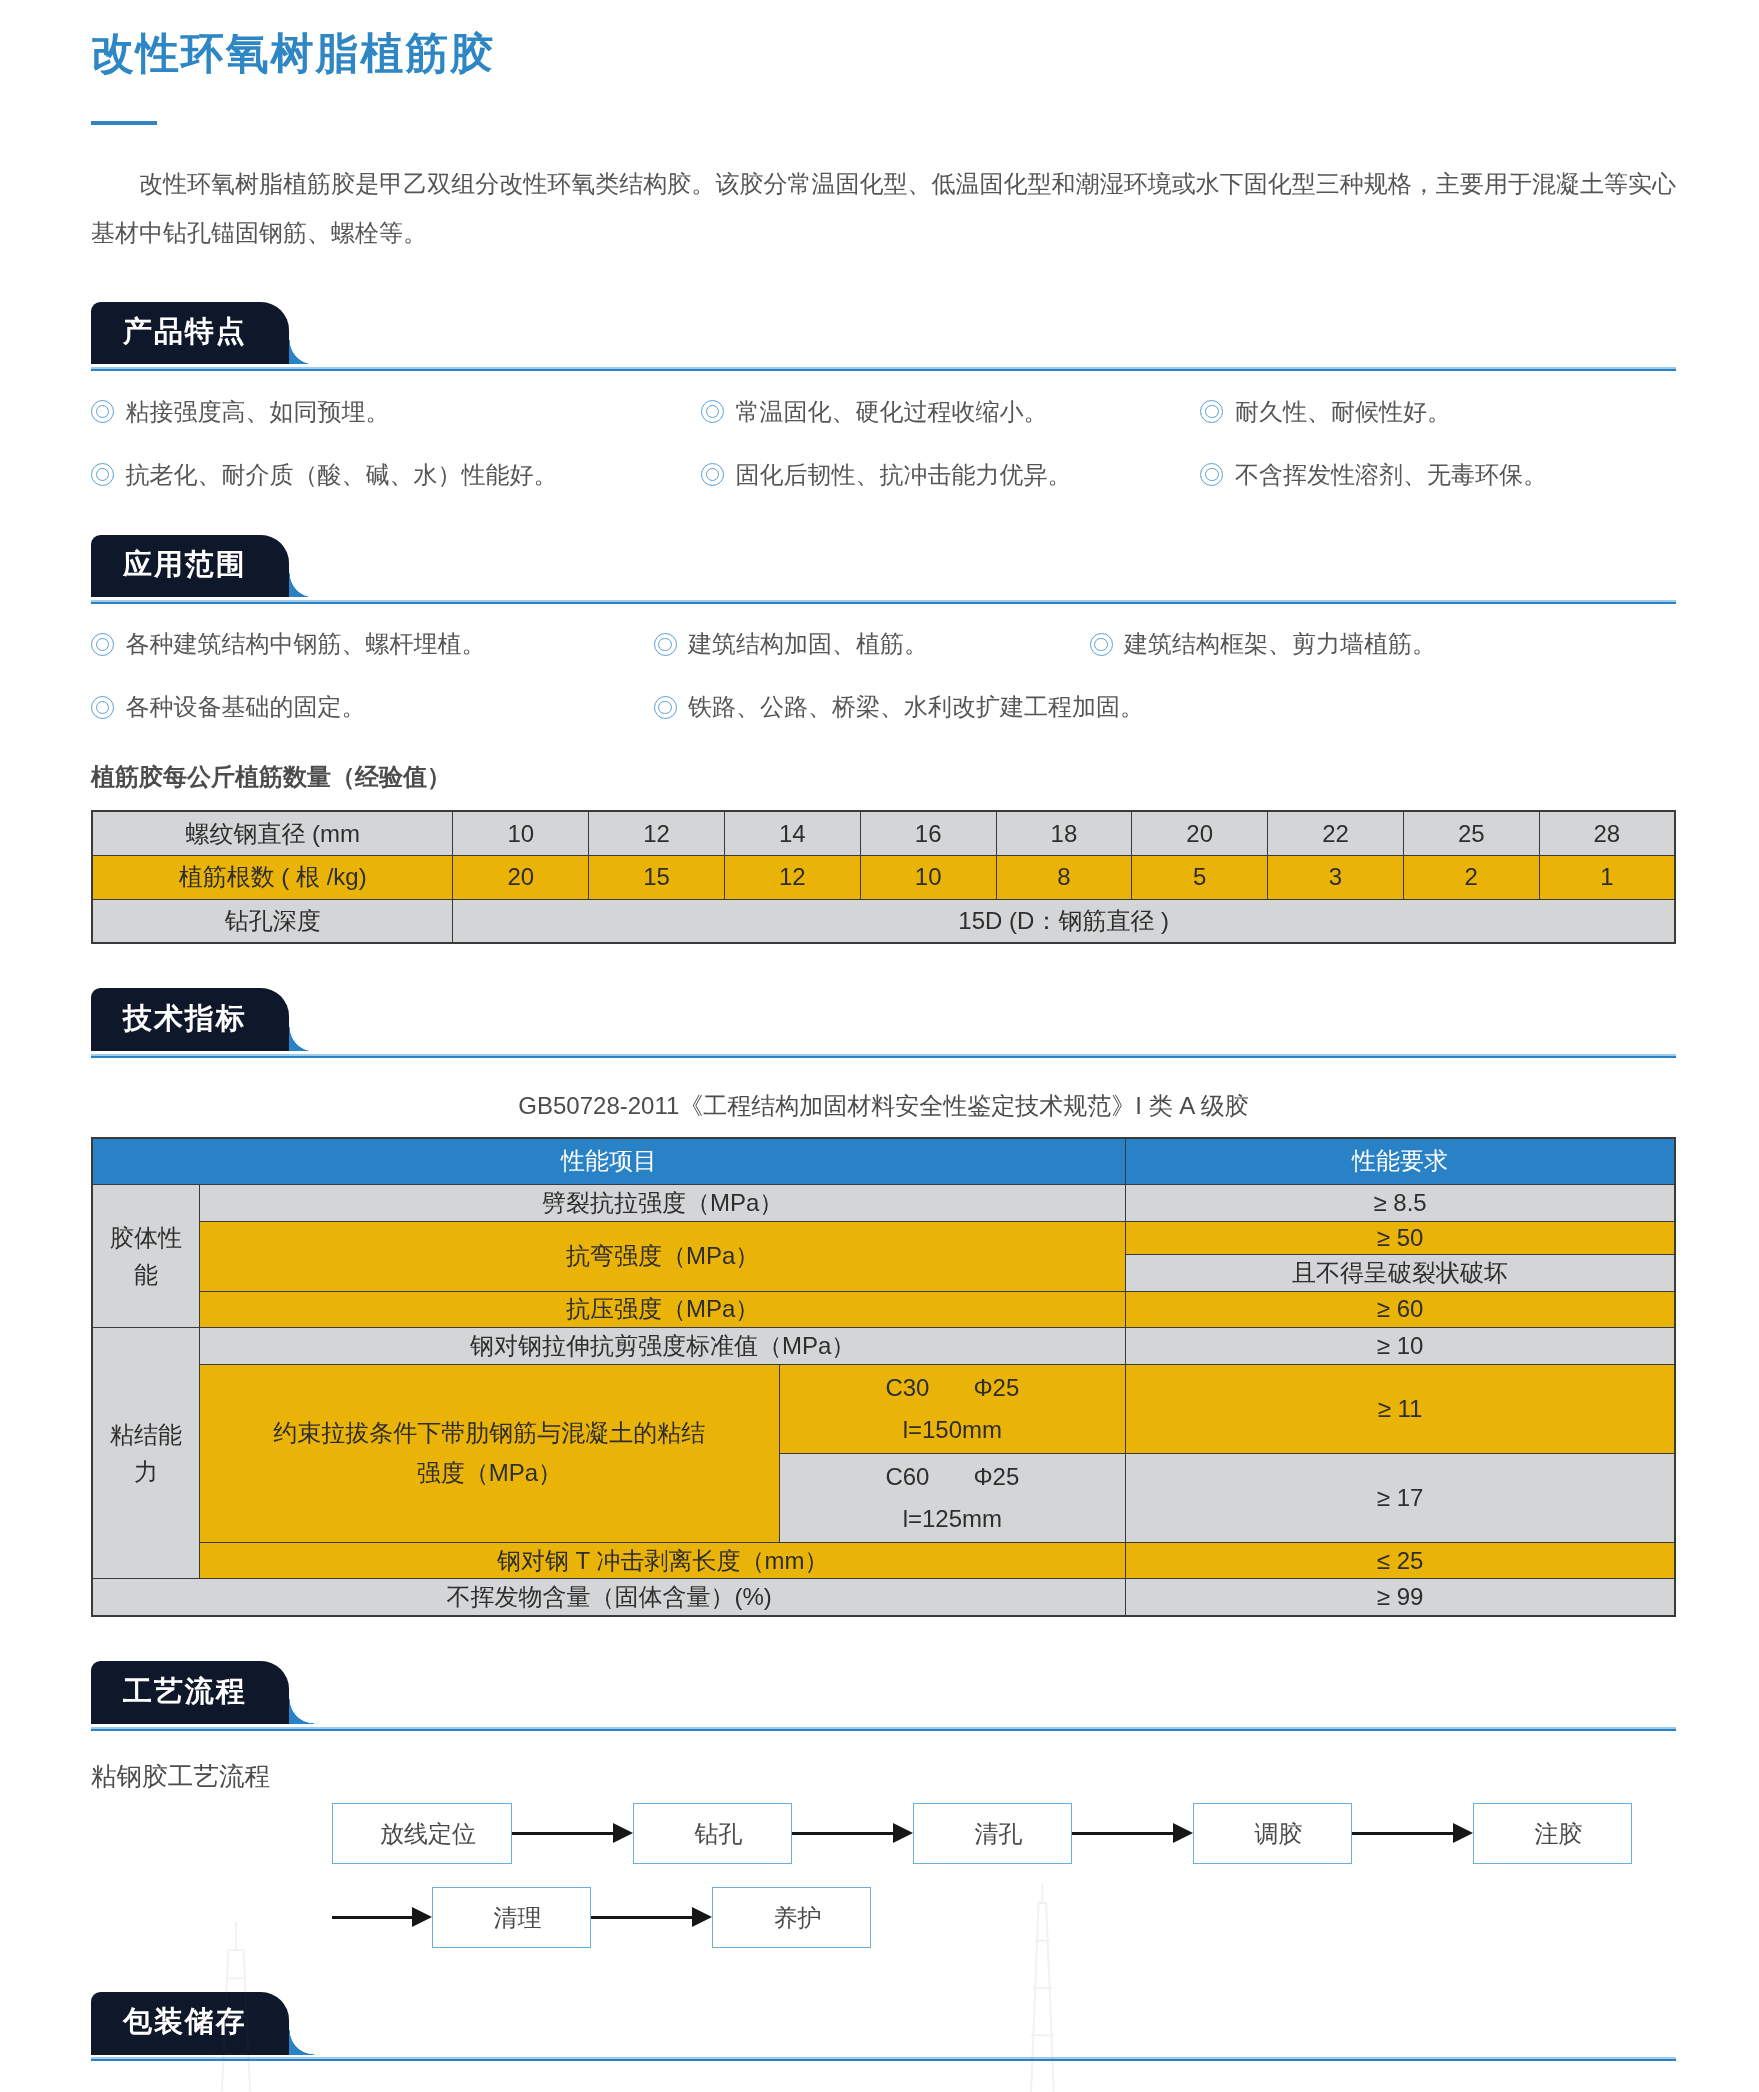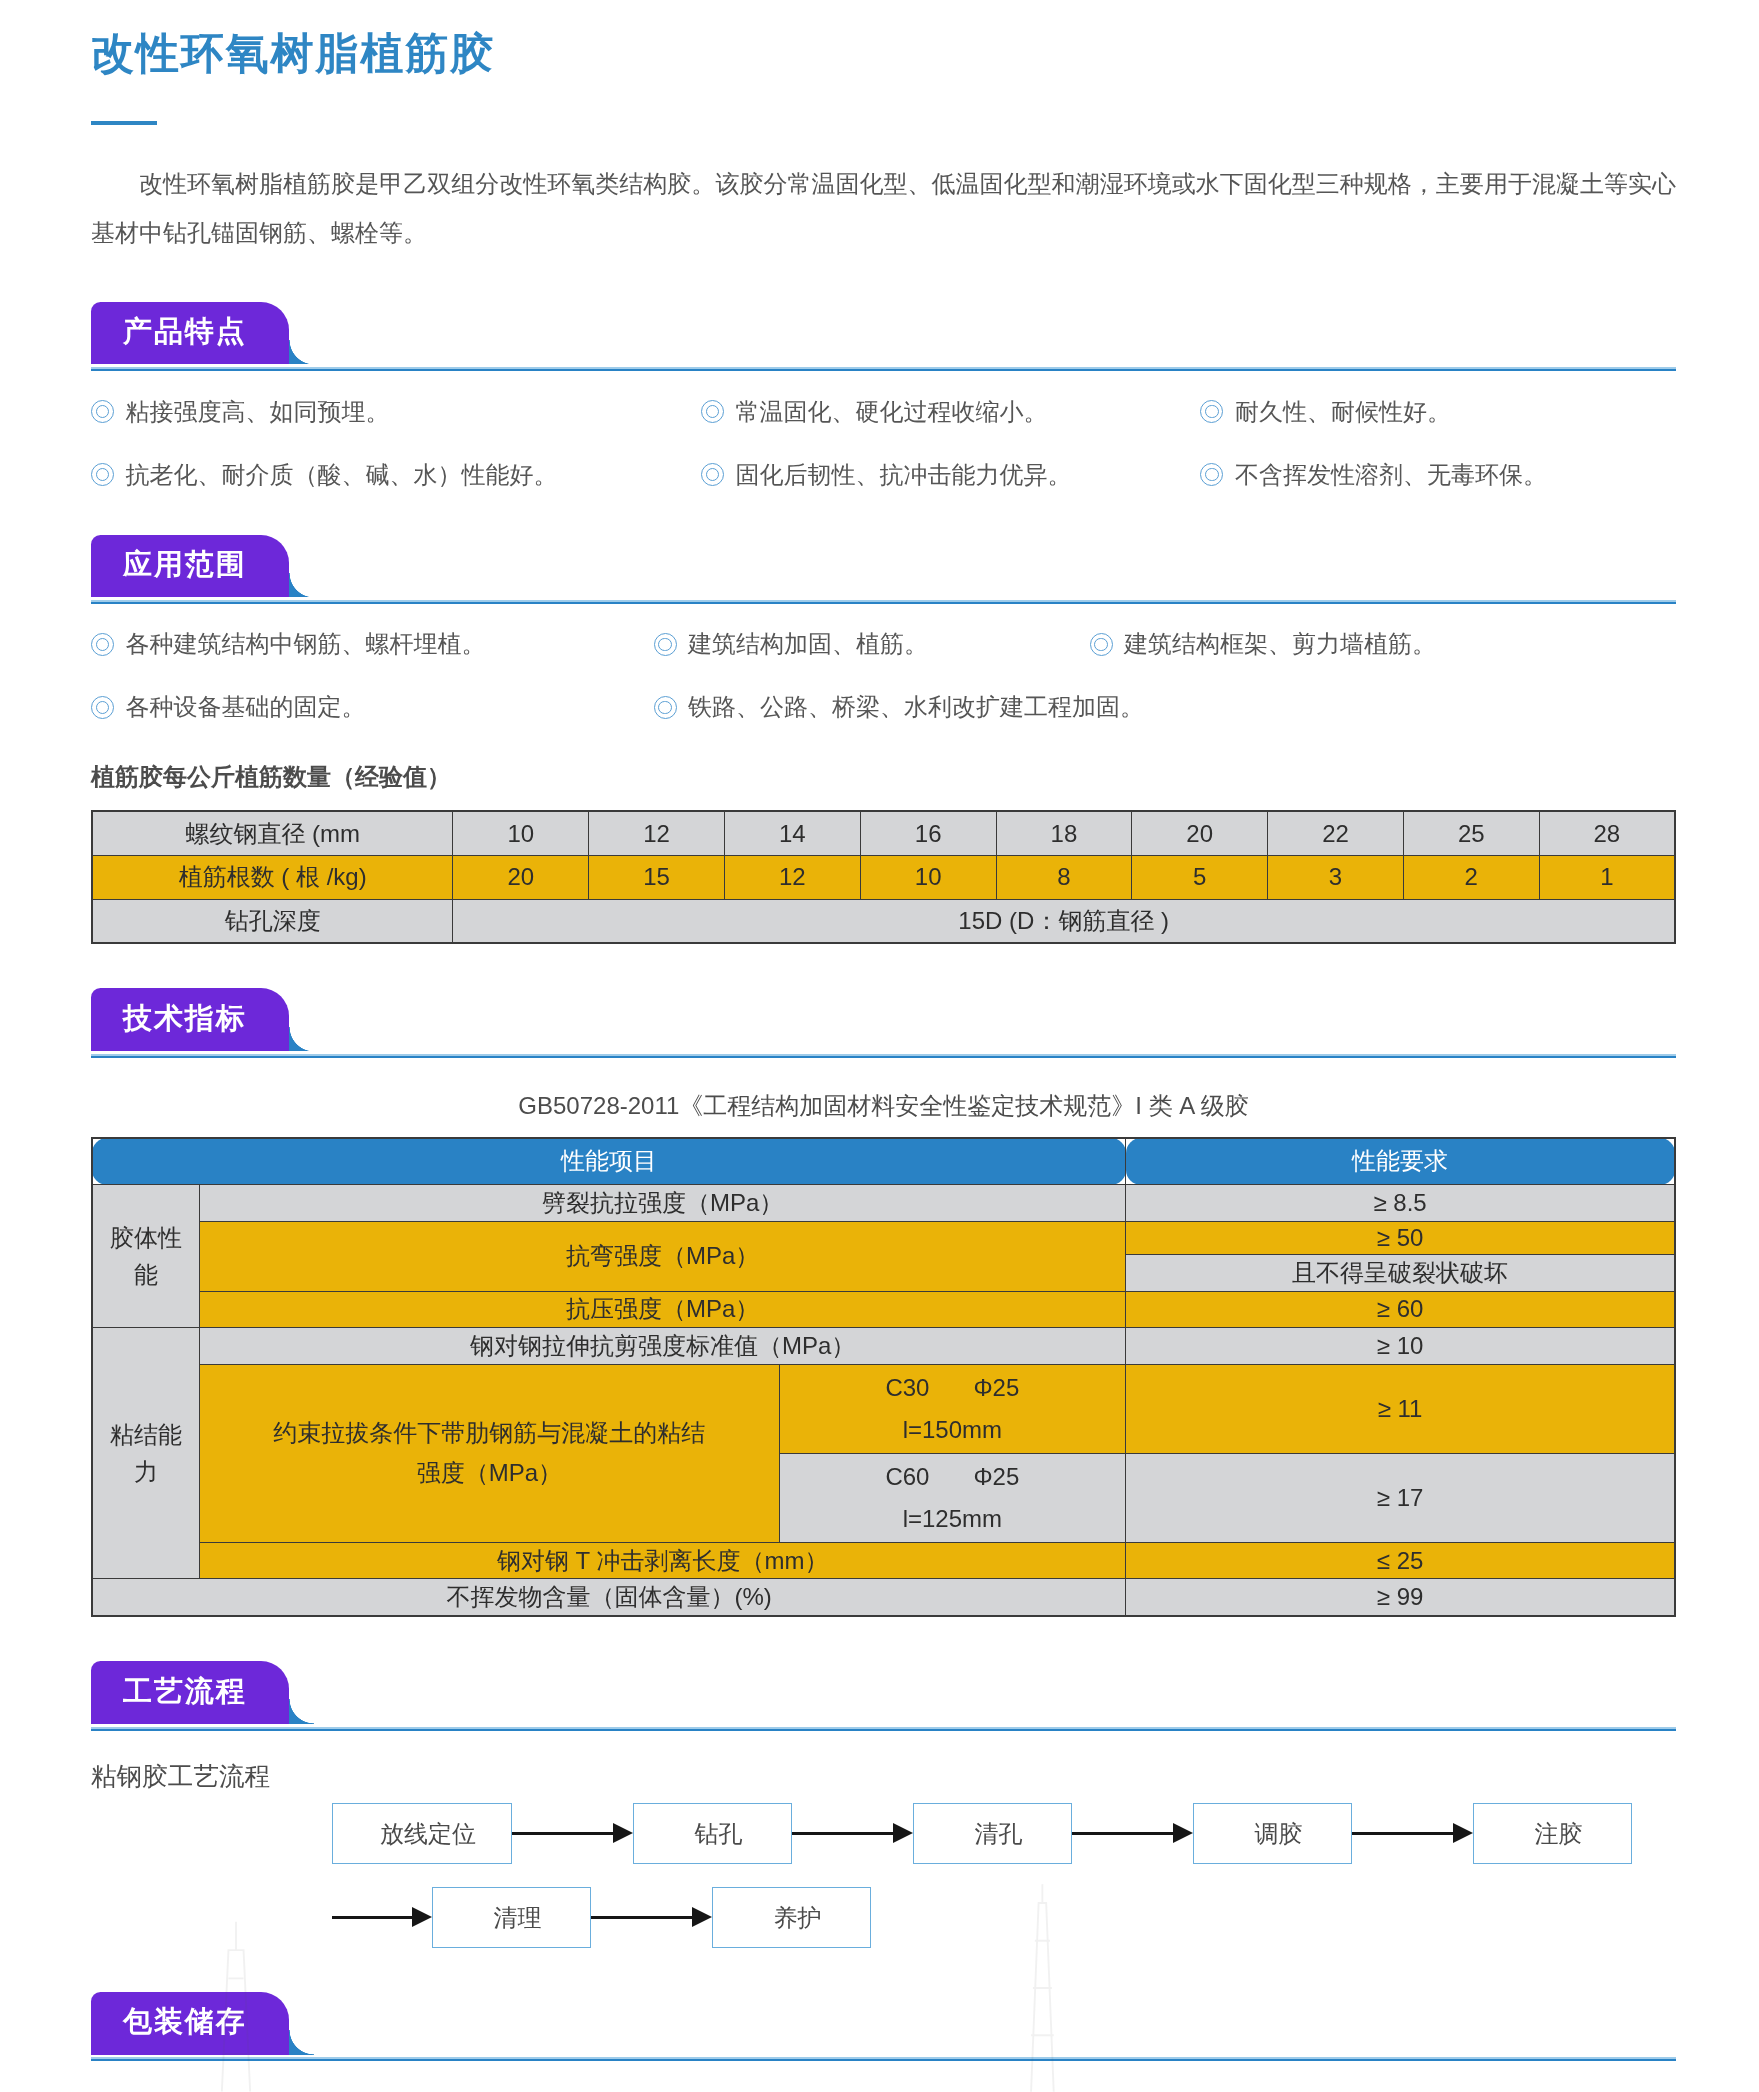--- a/index.html
+++ b/index.html
@@ -14,21 +14,21 @@
   
   .page-title { color:#2e86c4; font-size:43px; font-weight:bold; letter-spacing:1.9px; }
   .title-dash { width:66px; height:4.7px; background:#2e86c4; margin-top:38px; }
 
   
   .intro { margin-top:34px; font-size:24px; line-height:2.05; color:#555; text-indent:2em; text-align:justify; }
 
   
   .sec-head { margin-top:44px; }
   .sec-tab {
-    position:relative; display:inline-block; background:#6d28d9; color:#fff;
+    position:relative; display:inline-block; background:#0f172a; color:#fff;
     font-size:29px; font-weight:bold; letter-spacing:1.9px;
     padding:10.4px 42px 12.3px 32px; border-radius:9.5px 28px 0 0;
   }
   .sec-tab::after {
     content:''; position:absolute; right:-25.6px; bottom:0; width:25.6px; height:24.6px;
     background:radial-gradient(circle at 100% 0, rgba(0,0,0,0) 24px, #2982c5 24.6px);
   }
   .sec-rule { height:3.8px; background:#2982c5; }
   .sec-rule::after { content:''; display:block; height:1.9px; background:#9fccea; margin-top:2.8px; }
 
@@ -53,21 +53,21 @@
   }
   .gray  { background:#d4d5d7;margin-top:43px; }
   .white { background:#eab308; }
 
   .spec-note { margin-top:32px; text-align:center; font-size:24px; color:#4c4c4c; }
   .spec-table { margin-top:15px; border:2.8px solid #3a3a3a; }
   .spec-table td {
     border:1.9px solid #3a3a3a; text-align:center; vertical-align:middle;
     font-size:24px; color:#2e2e2e; height:32px; padding:1.9px 5.7px;
   }
-  .spec-table td.blue { background:#2982c5; color:#fff; height:47px;border-radius:15px; }
+  .spec-table td.blue { background:#2982c5; color:#fff; height:47px; }
   .spec-table td.tall { height:81px; }
   .group-cell { line-height:1.55; padding:0 13.2px; }
   .wrap-narrow { max-width:454px; margin:0 auto; line-height:1.7; }
   .cond-top { display:flex; justify-content:center; gap:44px; }
   .cond-cell { line-height:1.75; }
 
   
   .flow-subtitle { margin-top:28px; font-size:25.6px; color:#4c4c4c; }
   .flow-row { display:flex; align-items:center; }
   .flow-row.r1 { margin:9.5px 0 0 241px; }

